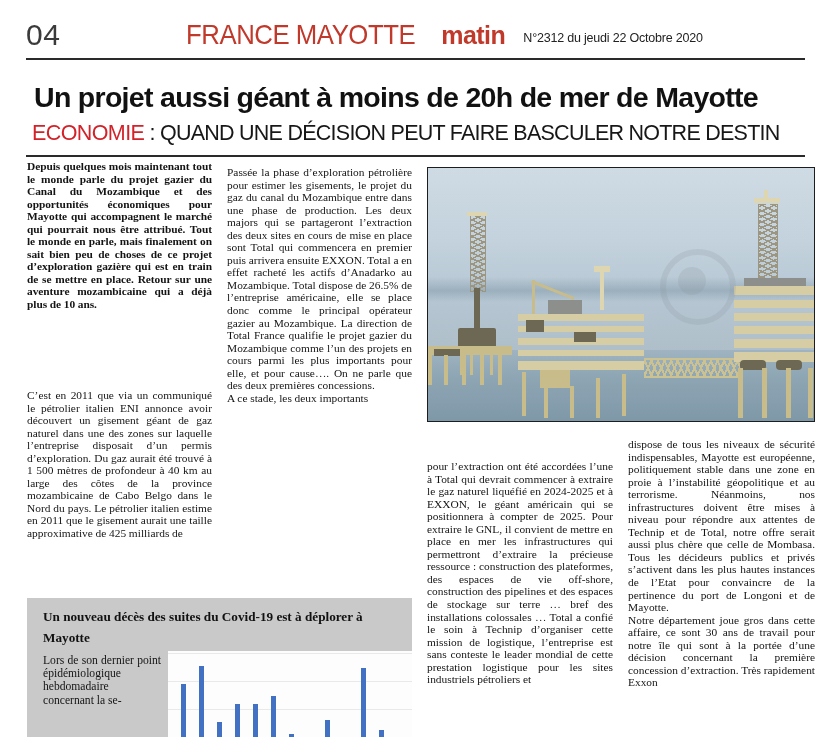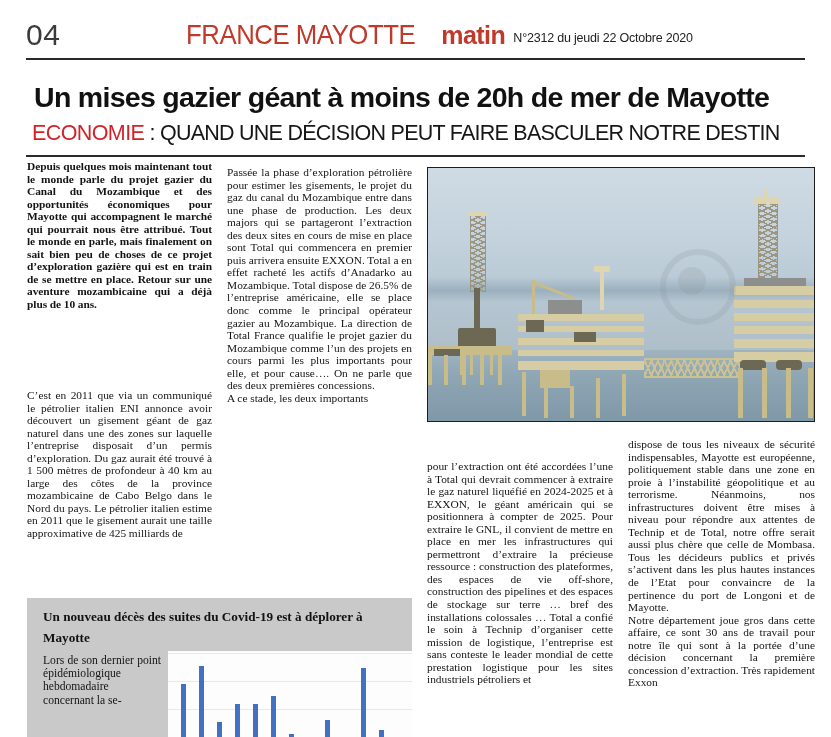--- a/index.html
+++ b/index.html
@@ -60,21 +60,21 @@
     font-weight: 700;
     color: #c0392b;
     letter-spacing: -0.5px;
     margin-left: 6px;
   }
   .mh-issue {
     font-family: "Liberation Sans", sans-serif;
     font-size: 12.5px;
     font-weight: 400;
     color: #222222;
-    margin-left: 8px;
+    margin-left: 18px;
     position: relative;
     top: -2px;
     letter-spacing: -0.2px;
   }
   .masthead-rule {
     position: absolute;
     left: 26px; top: 58px;
     width: 779px;
     height: 2px;
     background: #2a2a2a;
@@ -281,21 +281,21 @@
 <div class="page">
 
   <div class="masthead">
     <div class="folio">04</div>
     <div class="masthead-title">
       <span class="mh-france">FRANCE MAYOTTE</span><span class="mh-matin">matin</span><span class="mh-issue">N°2312 du jeudi 22 Octobre 2020</span>
     </div>
     <div class="masthead-rule"></div>
   </div>
 
-  <div class="headline">Un mises gazier géant à moins de 20h de mer de Mayotte</div>
+  <div class="headline">Un projet aussi géant à moins de 20h de mer de Mayotte</div>
   <div class="subhead">
     <span class="subhead-kicker">ECONOMIE</span><span class="subhead-rest"> : QUAND UNE DÉCISION PEUT FAIRE BASCULER NOTRE DESTIN</span>
   </div>
   <div class="subhead-rule"></div>
 
   <div class="photo-wrap">
     <div class="photo">
       <div class="sky"></div>
       <div class="haze"></div>
       <div class="sea"></div>

